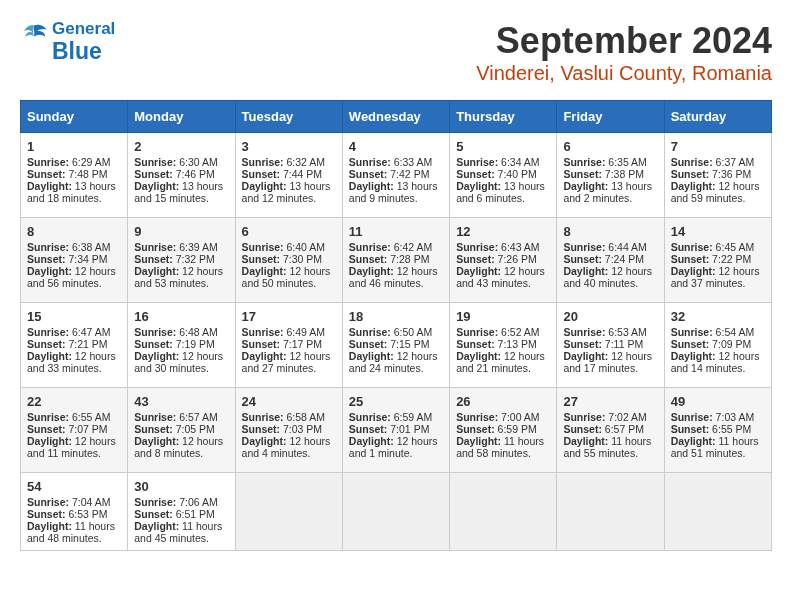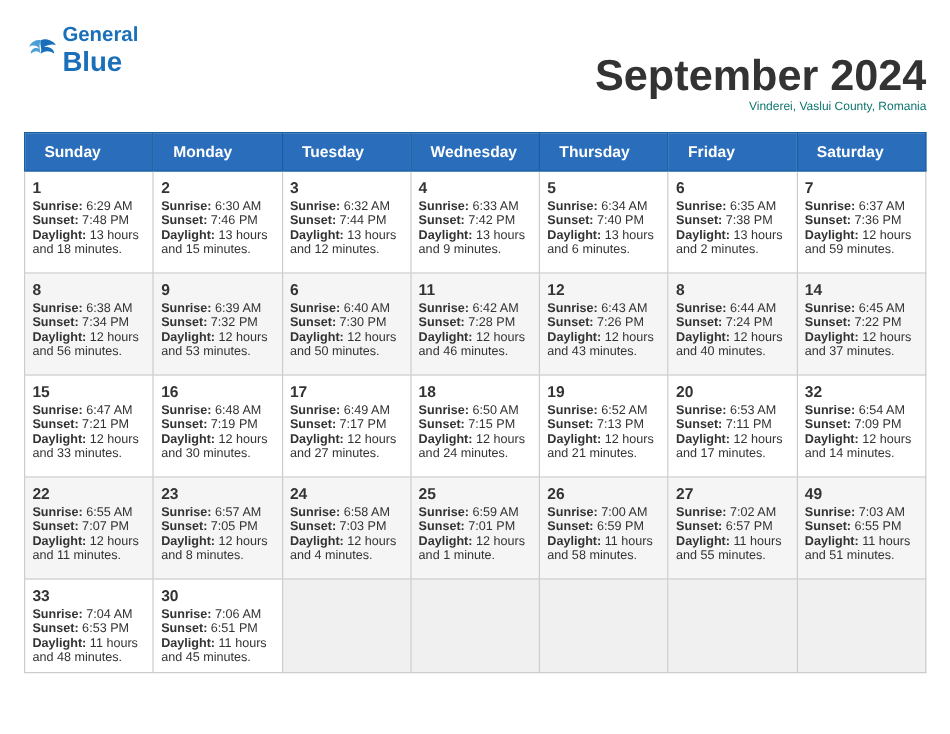--- a/index.html
+++ b/index.html
@@ -11,50 +11,48 @@
       padding: 20px;
     }
     .header {
       display: flex;
       justify-content: space-between;
       align-items: flex-start;
       margin-bottom: 15px;
     }
     .logo {
       display: flex;
-      align-items: center;
       gap: 4px;
     }
     .logo-bird {
       width: 28px;
       height: 28px;
     }
     .title-block {
       text-align: right;
-      margin-top: 22px;
     }
     .month-title {
       font-size: 36px;
       font-weight: bold;
       color: #333;
     }
     .subtitle {
-      font-size: 10px;
-      color: #0f766e;
+      font-size: 20px;
+      color: #c2410c;
     }
     table {
       width: 100%;
       border-collapse: collapse;
       table-layout: fixed;
     }
     thead tr th {
       background-color: #2a6ebb;
       color: #fff;
       text-align: left;
-      padding: 8px 16px;
+      padding: 8px 6px;
       font-size: 13px;
       font-weight: bold;
       border: 1px solid #1a5ea0;
     }
     tbody tr td {
       vertical-align: top;
       padding: 6px 6px;
       font-size: 10.5px;
       color: #333;
       border: 1px solid #ccc;
@@ -244,21 +242,21 @@
         </td>
       </tr>
       <tr>
         <td>
           <span class="day-num">22</span>
           <div><strong>Sunrise:</strong> 6:55 AM</div>
           <div><strong>Sunset:</strong> 7:07 PM</div>
           <div><strong>Daylight:</strong> 12 hours and 11 minutes.</div>
         </td>
         <td>
-          <span class="day-num">23</span>
+          <span class="day-num">43</span>
           <div><strong>Sunrise:</strong> 6:57 AM</div>
           <div><strong>Sunset:</strong> 7:05 PM</div>
           <div><strong>Daylight:</strong> 12 hours and 8 minutes.</div>
         </td>
         <td>
           <span class="day-num">24</span>
           <div><strong>Sunrise:</strong> 6:58 AM</div>
           <div><strong>Sunset:</strong> 7:03 PM</div>
           <div><strong>Daylight:</strong> 12 hours and 4 minutes.</div>
         </td>
@@ -282,21 +280,21 @@
         </td>
         <td>
           <span class="day-num">49</span>
           <div><strong>Sunrise:</strong> 7:03 AM</div>
           <div><strong>Sunset:</strong> 6:55 PM</div>
           <div><strong>Daylight:</strong> 11 hours and 51 minutes.</div>
         </td>
       </tr>
       <tr class="last-row">
         <td>
-          <span class="day-num">33</span>
+          <span class="day-num">54</span>
           <div><strong>Sunrise:</strong> 7:04 AM</div>
           <div><strong>Sunset:</strong> 6:53 PM</div>
           <div><strong>Daylight:</strong> 11 hours and 48 minutes.</div>
         </td>
         <td>
           <span class="day-num">30</span>
           <div><strong>Sunrise:</strong> 7:06 AM</div>
           <div><strong>Sunset:</strong> 6:51 PM</div>
           <div><strong>Daylight:</strong> 11 hours and 45 minutes.</div>
         </td>

